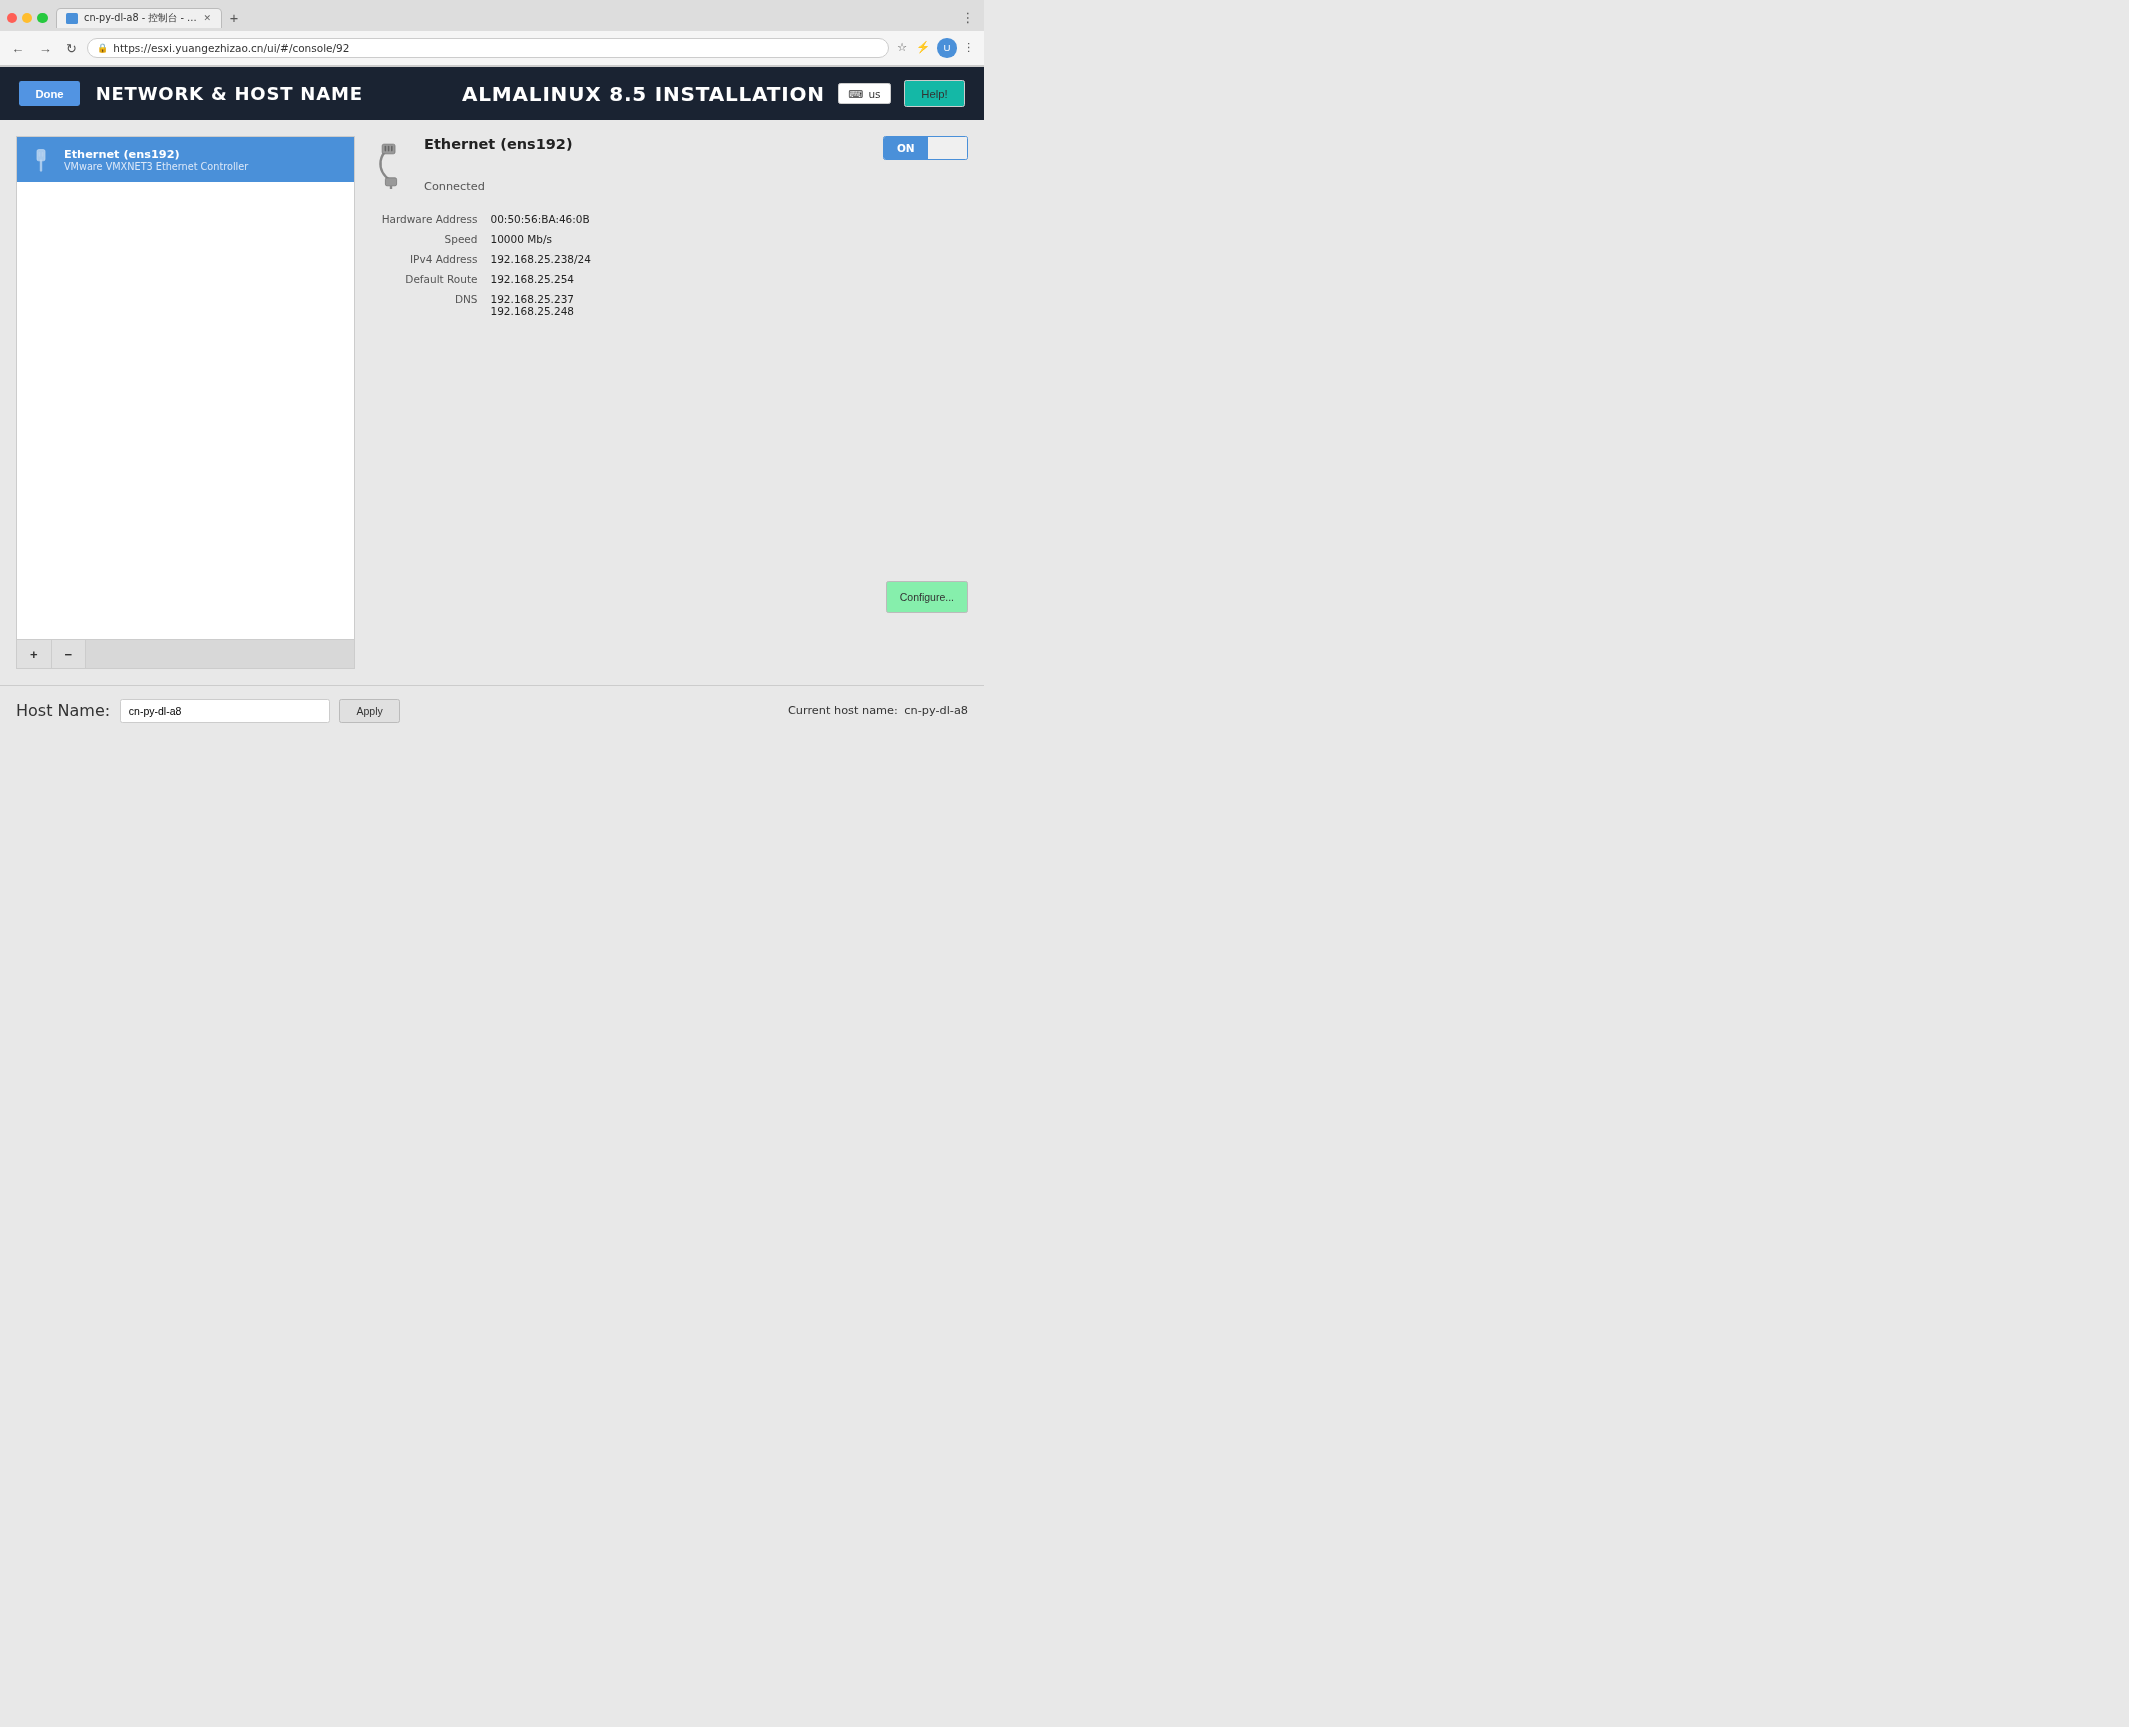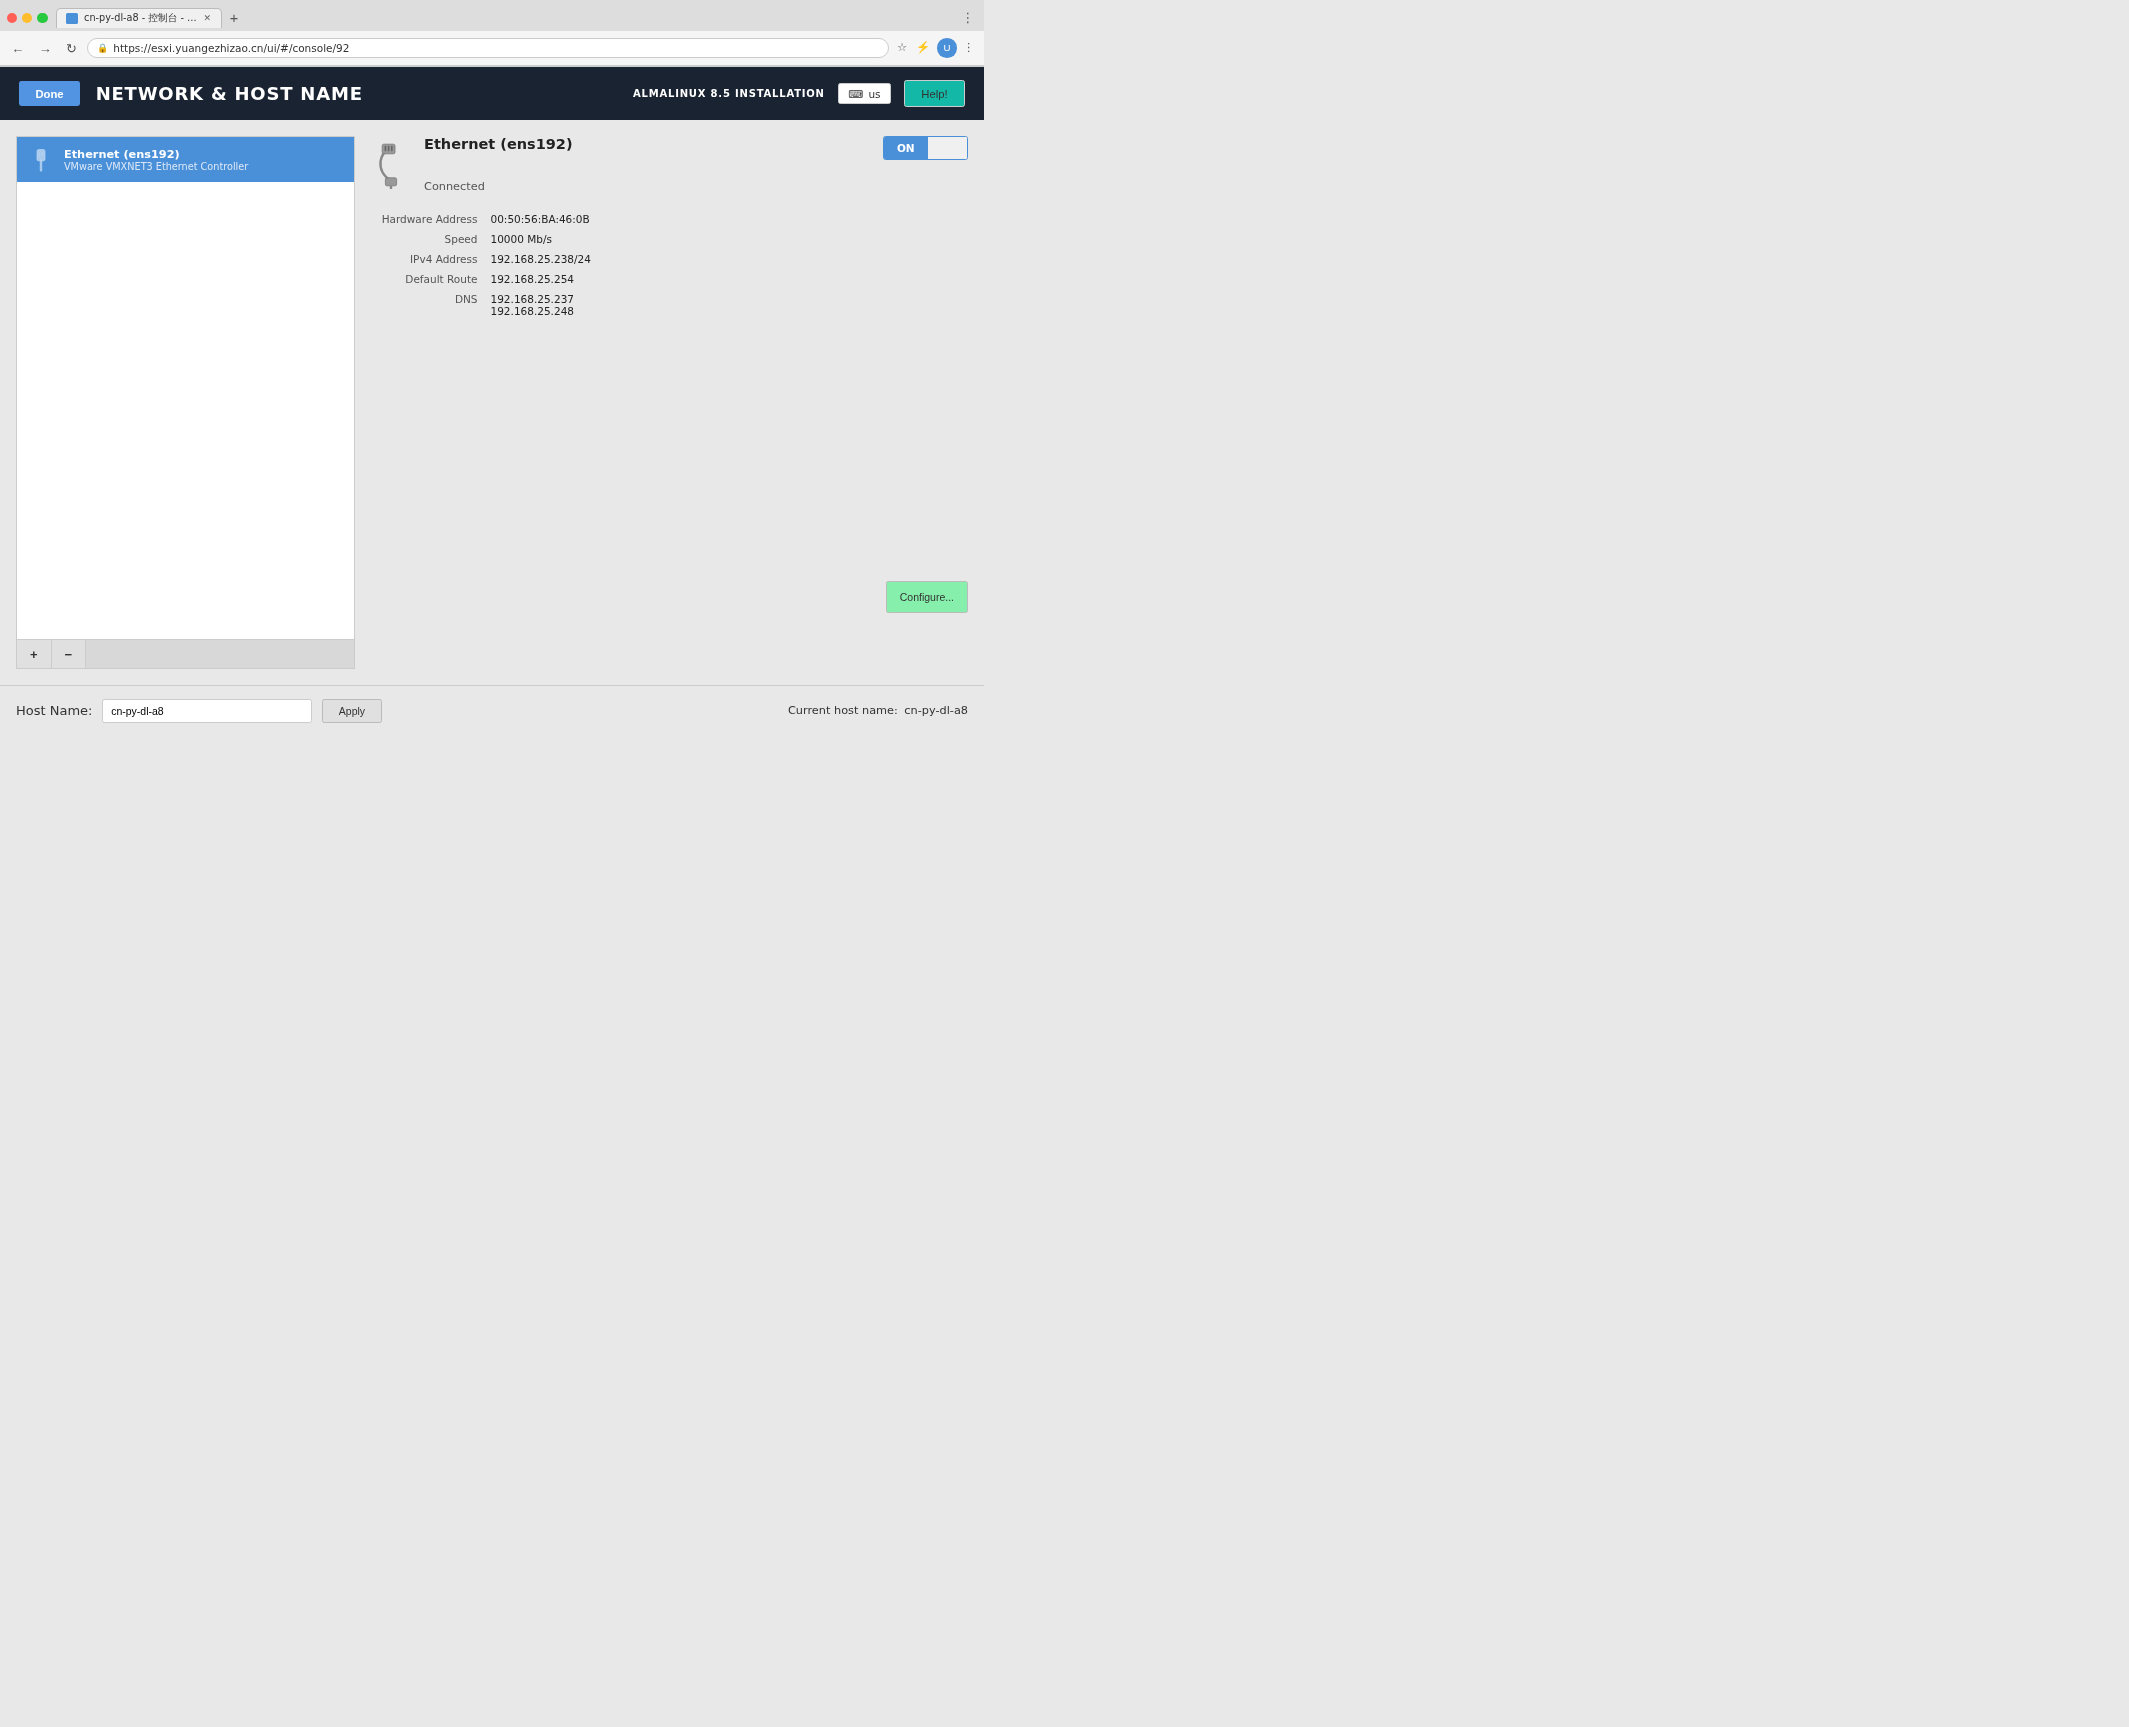--- a/index.html
+++ b/index.html
@@ -108,21 +108,21 @@
       font-weight: bold;
       letter-spacing: 0.8px;
     }
     .vm-right-header {
       display: flex;
       align-items: center;
       gap: 13px;
     }
     .vm-install-title {
       color: #fff;
-      font-size: 10px;
+      font-size: 20px;
       font-weight: bold;
       letter-spacing: 0.8px;
     }
     .keyboard-indicator {
       background: #fff;
       border: 0.8px solid #ccc;
       border-radius: 2.4px;
       padding: 3.2px 9.7px;
       font-size: 10.5px;
       display: flex;
@@ -310,21 +310,21 @@
       border-top: 0.8px solid #ccc;
       gap: 9.7px;
       justify-content: space-between;
     }
     .hostname-left {
       display: flex;
       align-items: center;
       gap: 9.7px;
     }
     .hostname-label {
-      font-size: 13px;
+      font-size: 16px;
       color: #333;
       font-weight: normal;
     }
     .hostname-input {
       border: 0.8px solid #ccc;
       background: #fff;
       border-radius: 2.4px;
       padding: 4.8px 8px;
       font-size: 10.5px;
       width: 210px;

